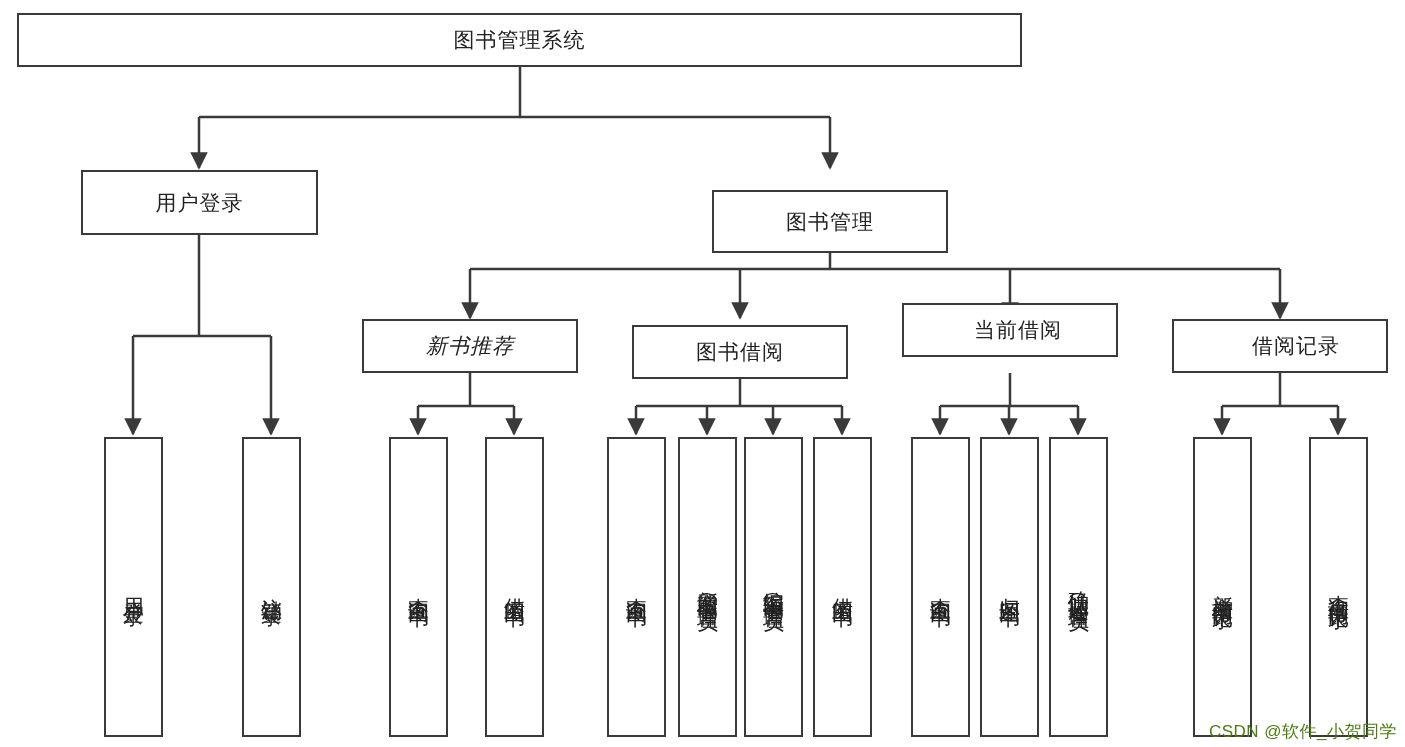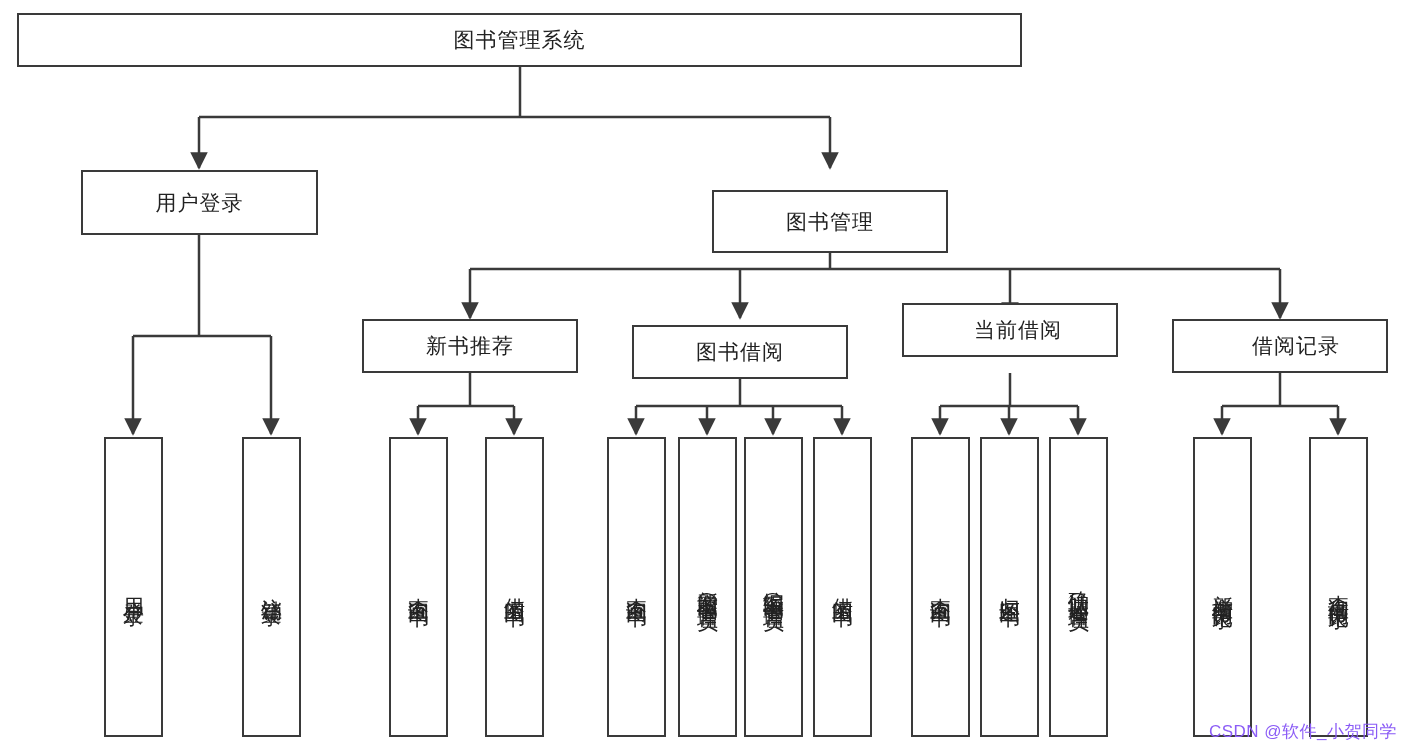--- a/index.html
+++ b/index.html
@@ -14,21 +14,21 @@
   }
   .node.h{font-size:21px;letter-spacing:1px;}
   .node.v{
     writing-mode:vertical-rl;text-orientation:upright;
     font-size:21px;letter-spacing:3px;line-height:1.05;
     padding:6px 0;
   }
   .node.v .txt{writing-mode:vertical-rl;text-orientation:upright;white-space:nowrap;}
   #watermark{
     position:absolute;right:8px;bottom:4px;
-    font-size:17px;color:#8b5cf6;letter-spacing:.5px;
+    font-size:17px;color:#4d7c0f;letter-spacing:.5px;
     pointer-events:none;user-select:none;
   }
 </style>
 </head>
 <body>
 
 <div id="stage">
 
   <svg class="wires" viewBox="0 0 1405 747">
     <defs>
@@ -84,21 +84,21 @@
     <span>图书管理系统</span>
   </div>
 
   <div class="node h" style="left:81px;top:170px;width:237px;height:65px;">
     <span>用户登录</span>
   </div>
   <div class="node h" style="left:712px;top:170px;width:236px;height:63px;margin-top:20px;">
     <span>图书管理</span>
   </div>
 
-  <div class="node h" style="left:362px;top:319px;width:216px;height:54px;">
+  <div class="node h" style="left:362px;top:319px;width:216px;height:54px;font-style:italic;">
     <span>新书推荐</span>
   </div>
   <div class="node h" style="left:632px;top:325px;width:216px;height:54px;">
     <span>图书借阅</span>
   </div>
   <div class="node h" style="left:902px;top:303px;width:216px;height:54px;padding-left:16px;">
     <span>当前借阅</span>
   </div>
   <div class="node h" style="left:1172px;top:319px;width:216px;height:54px;padding-left:32px;">
     <span>借阅记录</span>

